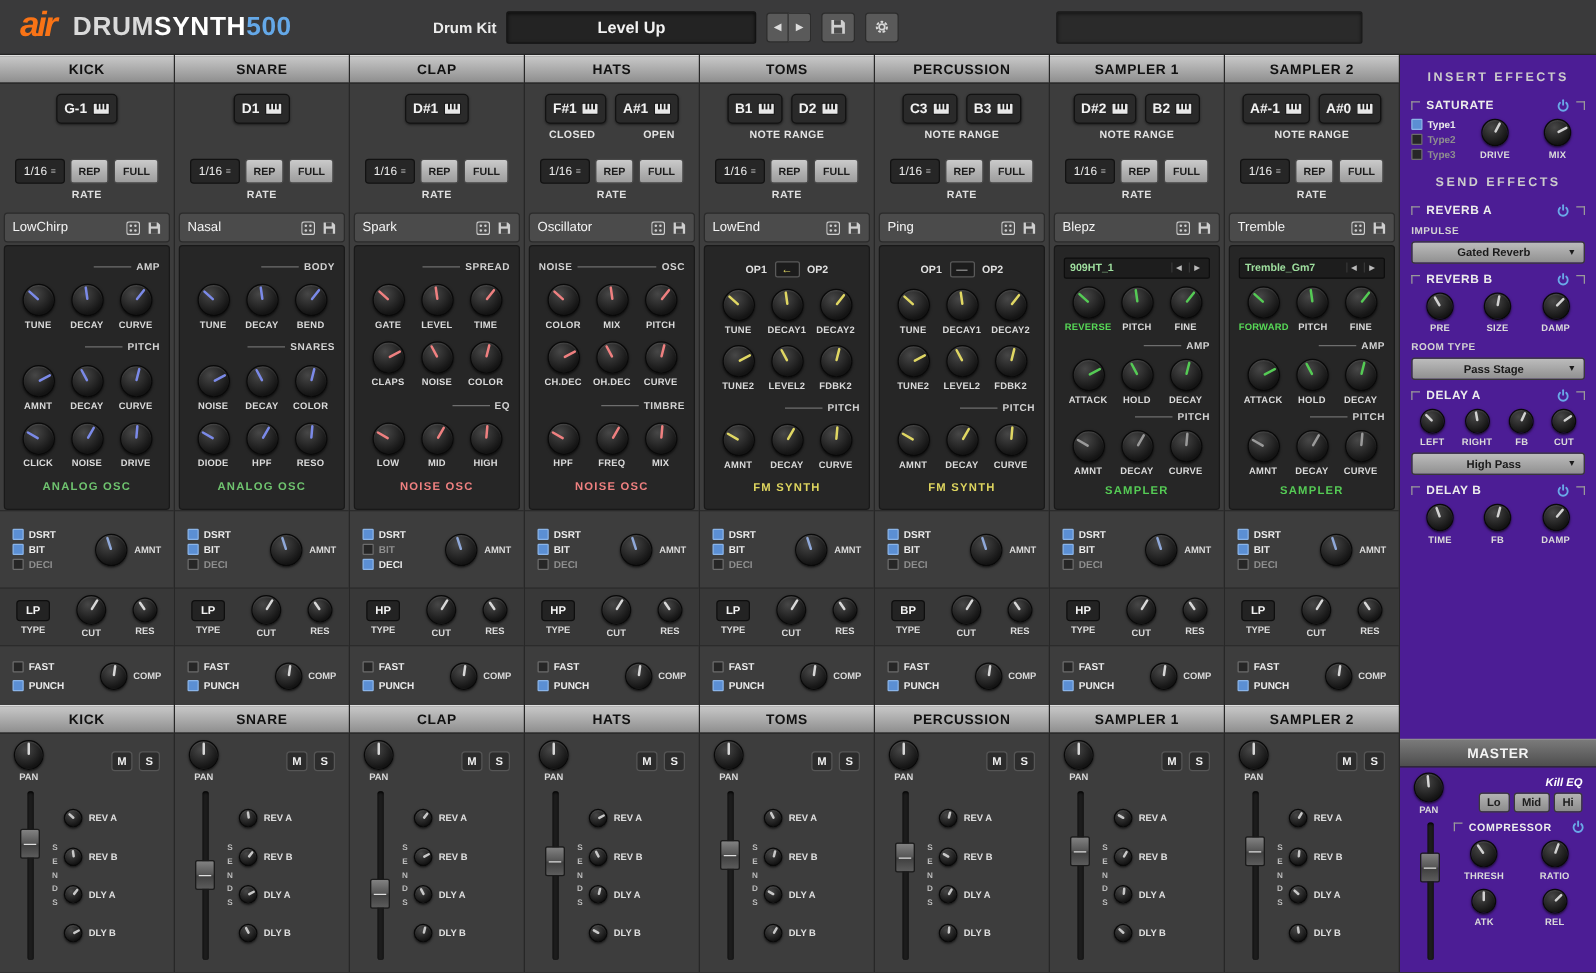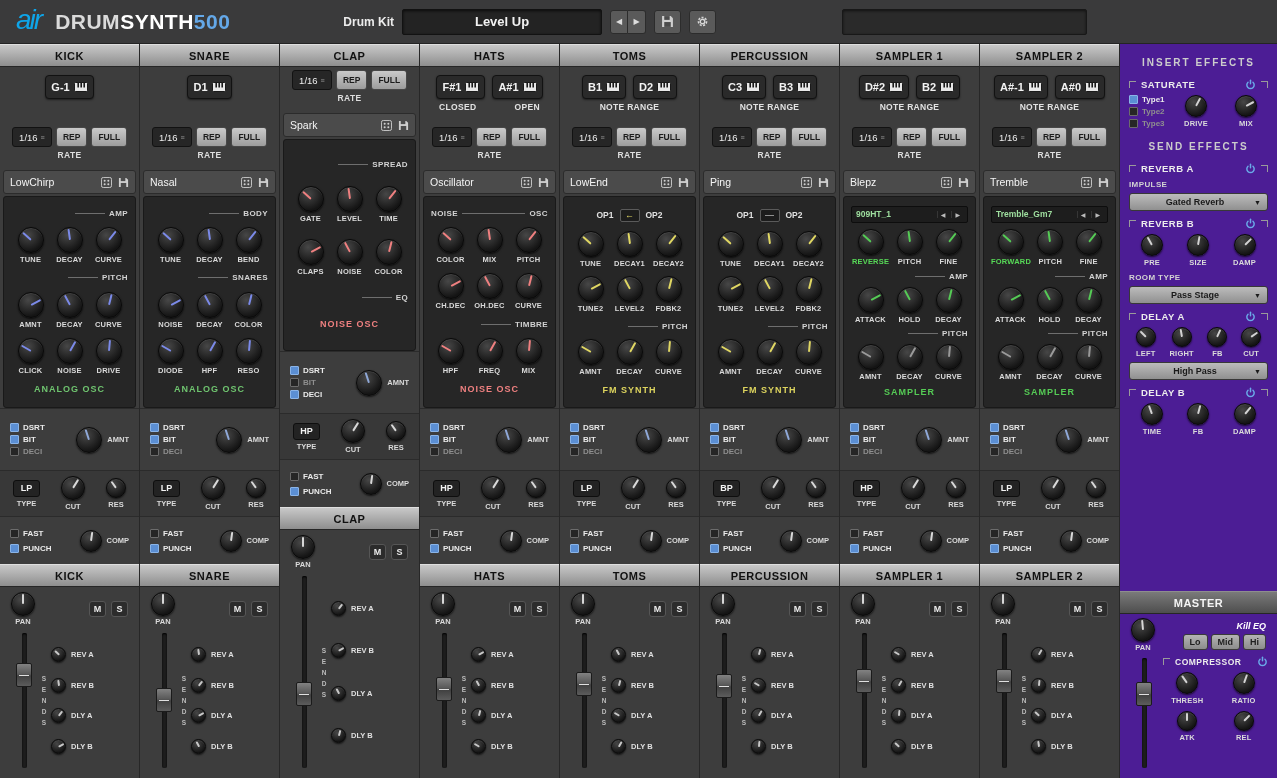--- a/index.html
+++ b/index.html
@@ -8,21 +8,21 @@
 
 
 .titlebar { height:22px; background:linear-gradient(#3e3e40,#2c2c2e); border-bottom:1px solid #1a1a1a; display:flex; align-items:center; position:relative; flex:0 0 auto; }
 .traffic { display:flex; gap:8px; margin-left:10px; z-index:2; }
 .light { width:12px; height:12px; border-radius:50%; display:inline-block; }
 .red{background:#ff5f57}.yellow{background:#febc2e}.green{background:#28c840}
 .win-title { position:absolute; left:0; right:0; text-align:center; font-size:13px; color:#d4d4d4; }
 
 
 .header { height:44px; background:#3a3a3b; border-bottom:1px solid #242424; display:flex; align-items:center; gap:8px; padding:0 16px; flex:0 0 auto; }
-.air-logo { color:#0ea5e9; font-weight:normal; font-style:italic; font-size:28px; letter-spacing:-2px; line-height:1; padding:0 6px 4px 0; }
+.air-logo { color:#f97316; font-weight:bold; font-style:italic; font-size:28px; letter-spacing:-2px; line-height:1; padding:0 6px 4px 0; }
 .brand { font-size:21px; font-weight:bold; letter-spacing:.5px; white-space:nowrap; }
 .b1{color:#dadada}.b2{color:#ffffff}.b3{color:#64a8e8}
 .kit-label { margin-left:105px; color:#ececec; font-size:12px; font-weight:bold; }
 .kit-box { width:200px; height:26px; background:#232323; border:1px solid #121212; border-radius:2px; color:#f2f2f2; font-size:13px; font-weight:bold; display:flex; align-items:center; justify-content:center; box-shadow:inset 0 1px 3px rgba(0,0,0,.7); }
 .kit-arrows { display:flex; }
 .karr { width:18px; height:24px; background:#5a5a5a; border:1px solid #2c2c2c; color:#ddd; font-size:8px; display:flex; align-items:center; justify-content:center; }
 .karr.prev{ border-radius:3px 0 0 3px; } .karr.next{ border-radius:0 3px 3px 0; border-left:none; }
 .hbtn { width:27px; height:24px; background:#5a5a5a; border:1px solid #2c2c2c; border-radius:3px; display:flex; align-items:center; justify-content:center; }
 .info-box { margin-left:118px; width:245px; height:26px; background:#2a2a2a; border:1px solid #181818; border-radius:2px; box-shadow:inset 0 1px 3px rgba(0,0,0,.6); }
 
@@ -546,20 +546,33 @@
               </div>
               <div class="send-row">
                 <div class="knob" style="height: 15px; width: 15px; color: rgb(200, 200, 200); --a: -28deg;"></div>
                 <span class="send-lbl">DLY B</span>
               </div>
             </div>
           </div>
         </div>
         <div class="channel">
           <div class="ch-head">CLAP</div>
+          <div class="note-area">
+            <div class="note-row">
+              <div class="note-btn">
+                <span class="note-txt">D#1</span>
+                <svg width="14" height="10" viewBox="0 0 14 10">
+                  <rect x="0.5" y="0.5" width="13" height="9" rx="1" fill="#e8e8e8" stroke="#1a1a1a"></rect>
+                  <rect x="3.4" y="0.5" width="1.6" height="5" fill="#1a1a1a"></rect>
+                  <rect x="6.4" y="0.5" width="1.6" height="5" fill="#1a1a1a"></rect>
+                  <rect x="9.4" y="0.5" width="1.6" height="5" fill="#1a1a1a"></rect>
+                </svg>
+              </div>
+            </div>
+          </div>
           <div class="rate-area">
             <div class="rate-row">
               <div class="rate-box">
                 <span>1/16</span>
                 <span class="rate-car">≡</span>
               </div>
               <div class="sbtn">REP</div>
               <div class="sbtn">FULL</div>
             </div>
             <div class="rate-lbl">RATE</div>
@@ -612,20 +625,34 @@
                 <div class="klbl">NOISE</div>
               </div>
               <div class="kcell">
                 <div class="knob" style="height: 26px; width: 26px; color: rgb(239, 128, 128); --a: 14deg;"></div>
                 <div class="klbl">COLOR</div>
               </div>
             </div>
             <div class="sec one">
               <span class="sec-line"></span>
               <span class="sec-txt">EQ</span>
+            </div>
+            <div class="krow">
+              <div class="kcell">
+                <div class="knob" style="height: 26px; width: 26px; color: rgb(239, 128, 128); --a: -60deg;"></div>
+                <div class="klbl">LOW</div>
+              </div>
+              <div class="kcell">
+                <div class="knob" style="height: 26px; width: 26px; color: rgb(239, 128, 128); --a: 30deg;"></div>
+                <div class="klbl">MID</div>
+              </div>
+              <div class="kcell">
+                <div class="knob" style="height: 26px; width: 26px; color: rgb(239, 128, 128); --a: 5deg;"></div>
+                <div class="klbl">HIGH</div>
+              </div>
             </div>
             <div class="engine" style="color: rgb(239, 128, 128);">NOISE OSC</div>
           </div>
           <div class="dist">
             <div class="dopts">
               <div class="dopt">
                 <span class="cb on"></span>
                 <span class="dopt-lbl lit">DSRT</span>
               </div>
               <div class="dopt">

